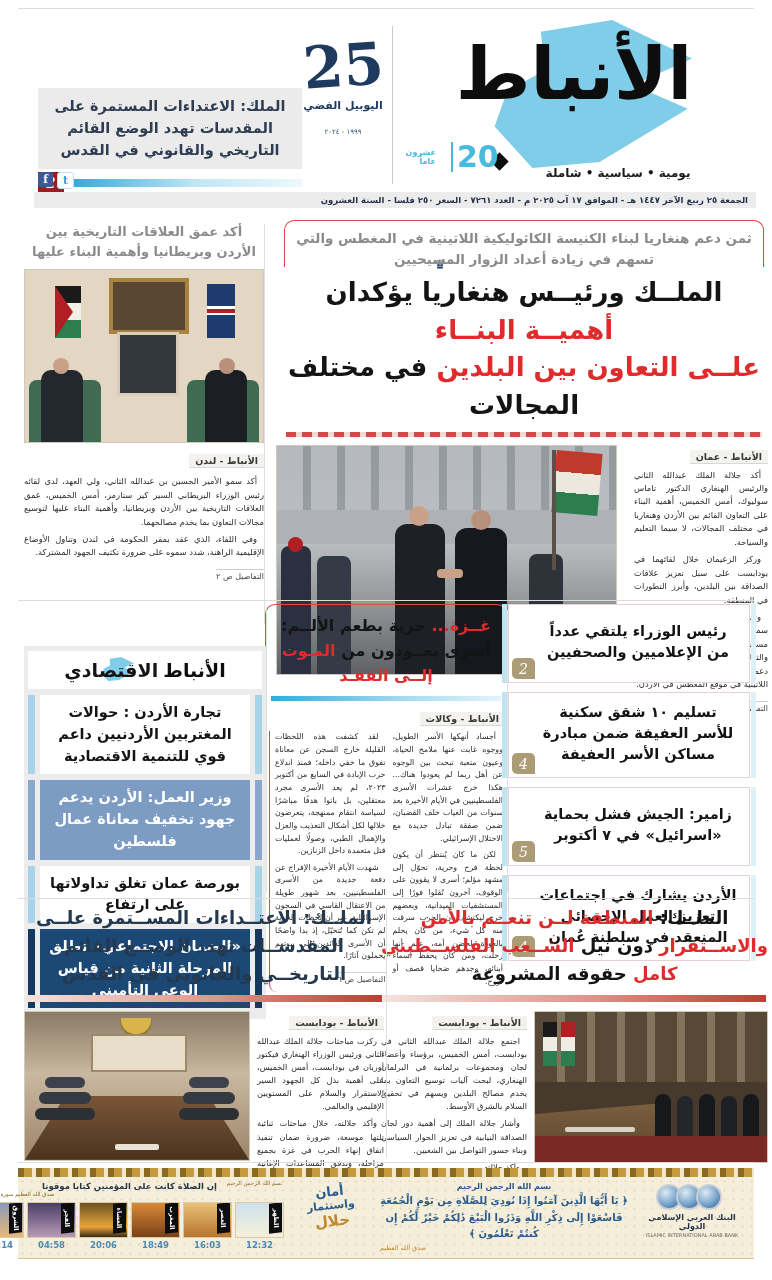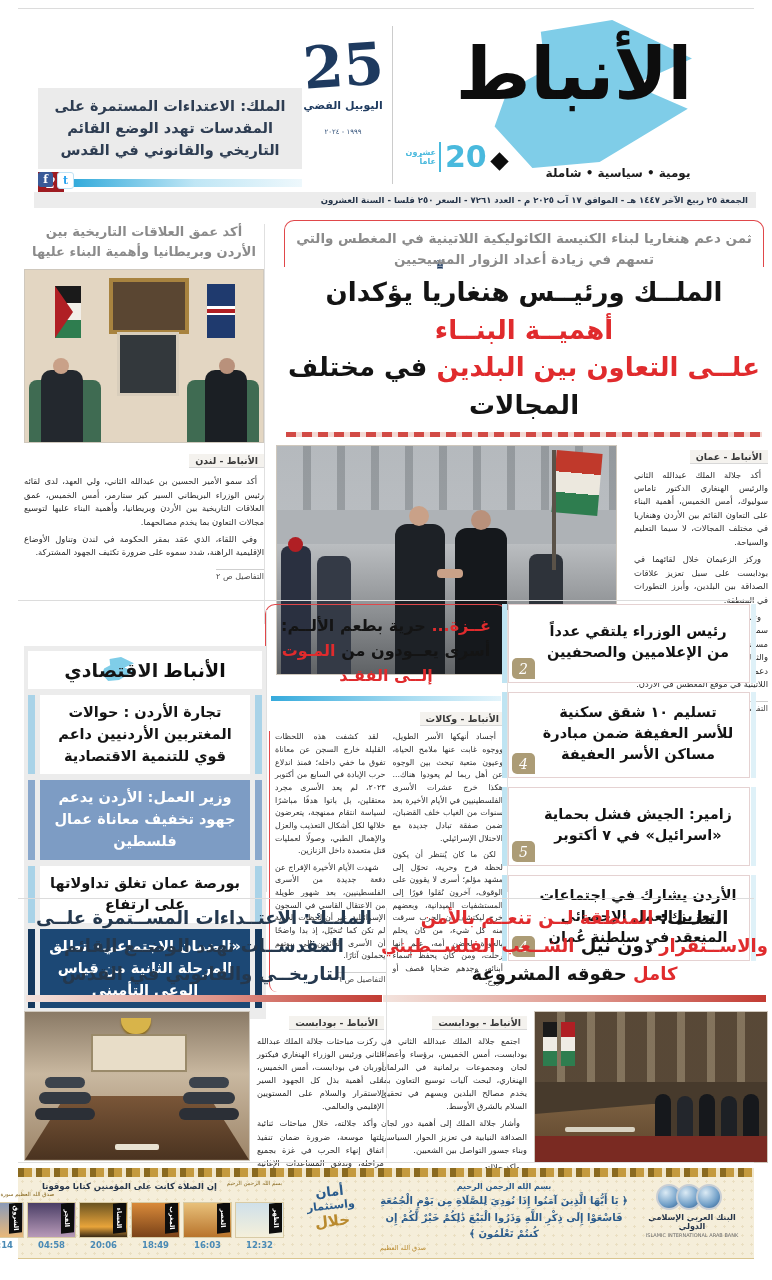--- a/index.html
+++ b/index.html
@@ -9,21 +9,21 @@
   .vrule{position:absolute;width:1px;background:#e0e0e0;}
 
   
   .masthead{position:absolute;top:18px;right:14px;width:358px;height:168px;}
   .map{position:absolute;top:2px;right:66px;width:210px;height:148px;background:#7fcde8;
        clip-path:polygon(12% 48%,30% 34%,28% 8%,62% 0%,100% 26%,72% 44%,98% 60%,56% 96%,24% 100%,6% 72%);}
   .mast-title{position:absolute;top:2px;right:10px;left:0;text-align:center;font-size:72px;font-weight:bold;
        color:#0d0d0d;line-height:1.5;}
   .tagline{position:absolute;bottom:6px;right:40px;width:200px;text-align:center;font-size:12px;color:#1a1a1a;font-weight:bold;}
   .diamond{position:absolute;bottom:18px;right:252px;width:13px;height:13px;background:#0d0d0d;transform:rotate(45deg);}
-  .years{position:absolute;left:2px;bottom:14px;display:flex;align-items:center;gap:3px;direction:ltr;}
+  .years{position:absolute;left:2px;bottom:14px;display:flex;align-items:center;gap:15px;direction:ltr;}
   .years .num{font-size:30px;color:#49b9dd;font-weight:bold;border-left:2px solid #49b9dd;padding-left:4px;line-height:1;}
   .years .txt{font-size:8px;color:#49b9dd;font-weight:bold;width:34px;text-align:right;}
   .jubilee{position:absolute;top:36px;left:296px;width:94px;height:150px;text-align:center;color:#1e3a5f;}
   .jubilee .crown{font-size:13px;line-height:1;}
   .jubilee .num{font-family:"DejaVu Serif",serif;font-size:58px;font-weight:bold;line-height:1.05;transform:rotate(-4deg);display:inline-block;}
   .jubilee .jt{font-size:11px;font-weight:bold;margin-top:2px;}
   .jubilee .jy{font-size:7px;margin-top:16px;color:#37557c;}
   .hdivider{position:absolute;top:26px;left:392px;width:1px;height:158px;background:#cccccc;}
   .topbox{position:absolute;top:88px;left:38px;width:264px;}
   .topbox .txt{background:#ebebeb;color:#2e3d52;font-weight:bold;font-size:14.5px;line-height:1.5;

